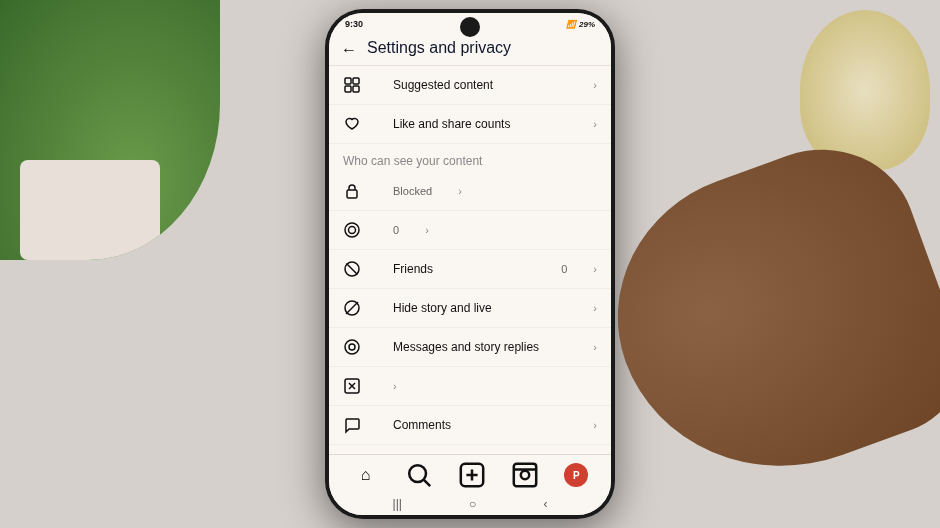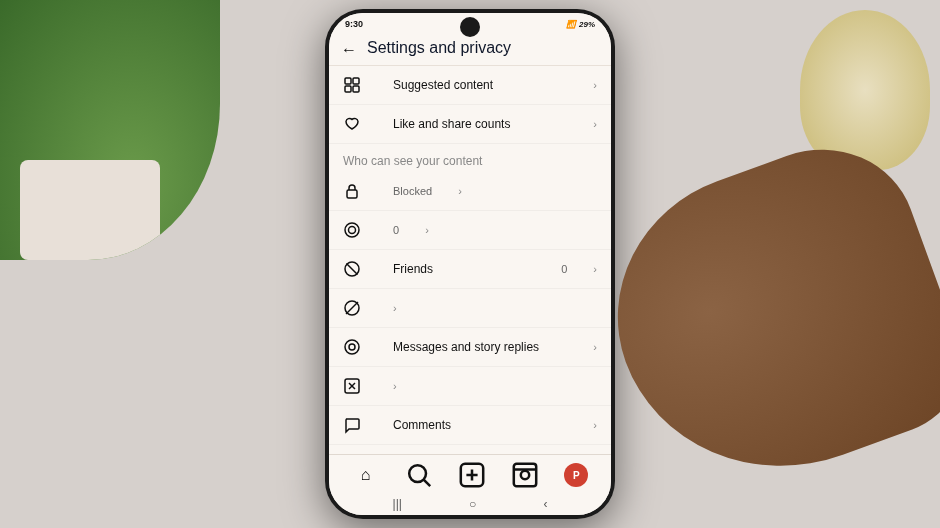--- a/index.html
+++ b/index.html
@@ -292,20 +292,21 @@
         <span class="menu-chevron">›</span>
       </div>
 
       <div class="menu-item">
         <div class="menu-icon">
           <svg viewBox="0 0 18 18" fill="none" stroke="#111" stroke-width="1.5">
             <circle cx="9" cy="9" r="7"></circle>
             <line x1="3" y1="15" x2="15" y2="3"></line>
           </svg>
         </div>
+        <span class="menu-label">Hide story and live</span>
         <span class="menu-chevron">›</span>
       </div>
 
 
       <div class="menu-item">
         <div class="menu-icon">
           <svg viewBox="0 0 18 18" fill="none" stroke="#111" stroke-width="1.5">
             <circle cx="9" cy="9" r="7"></circle>
             <path d="M6 9a3 3 0 106 0 3 3 0 00-6 0"></path>
           </svg>

